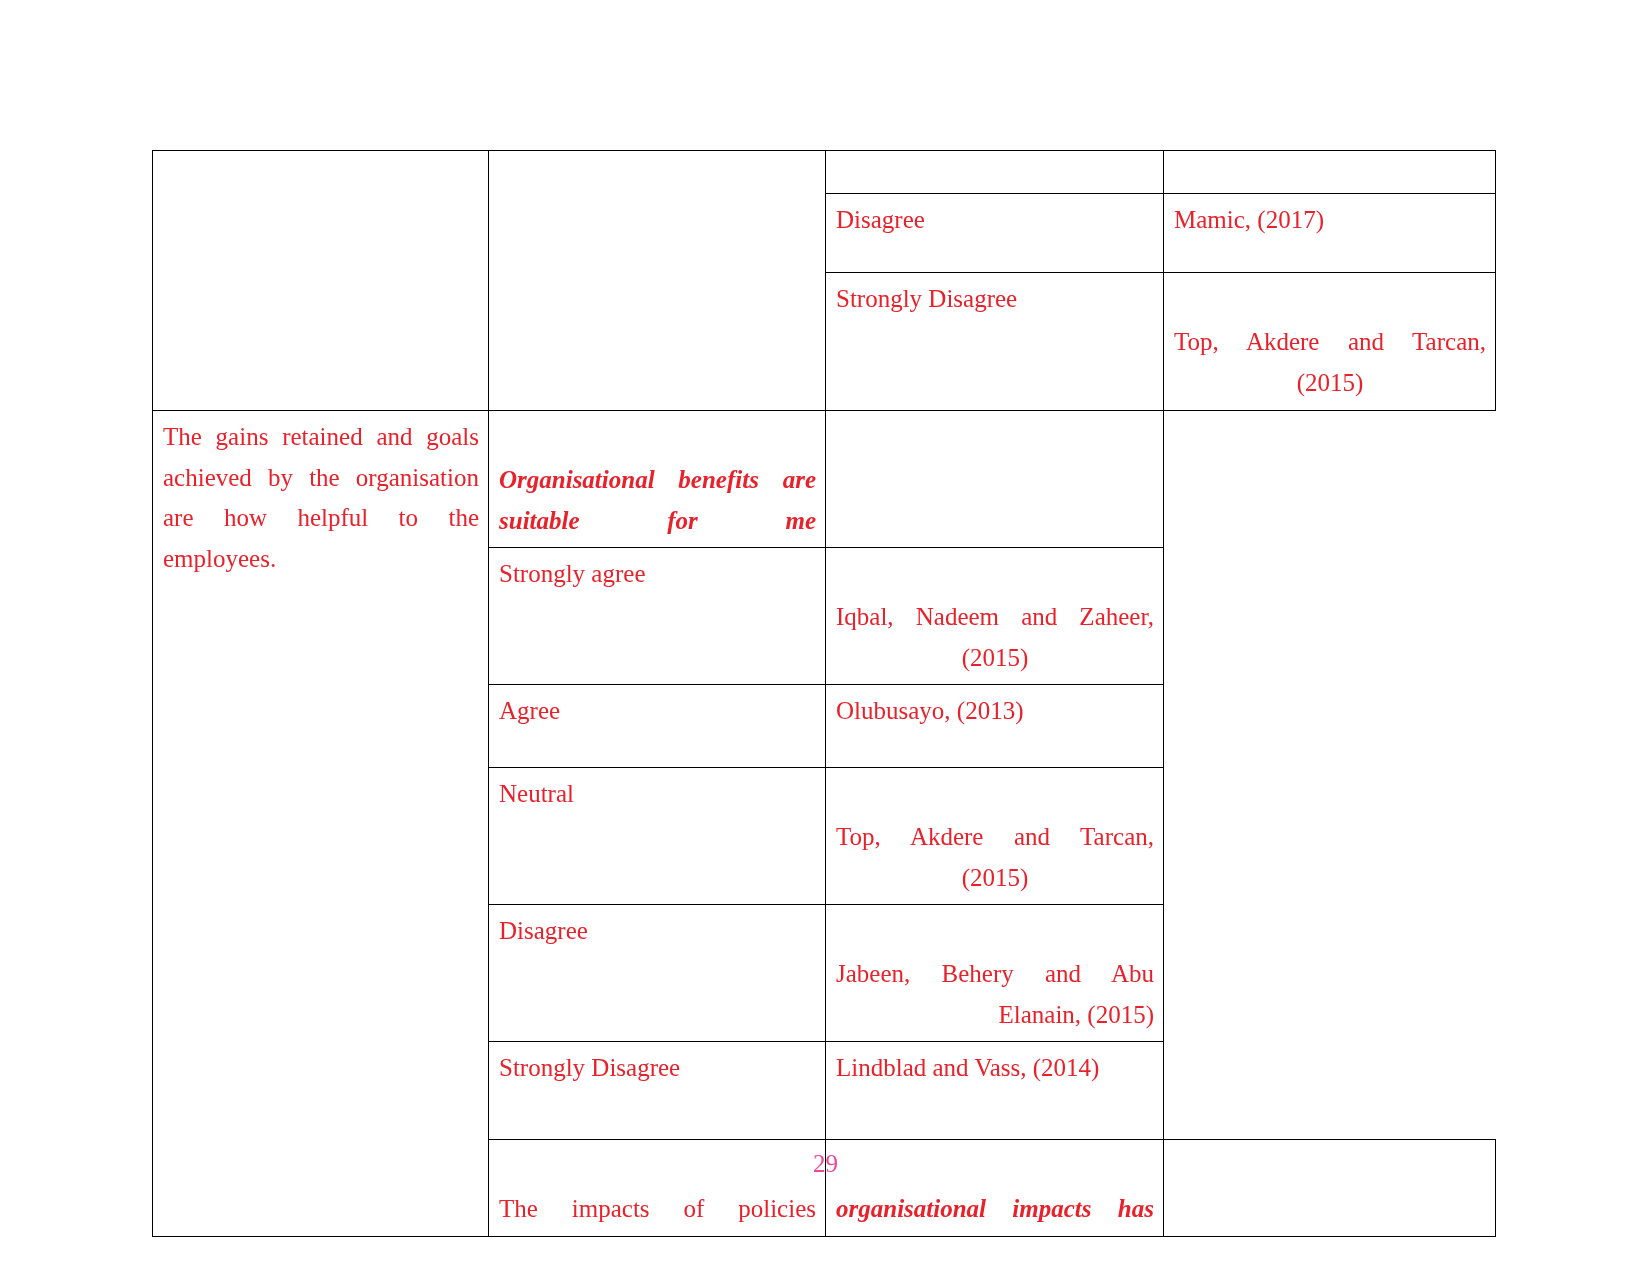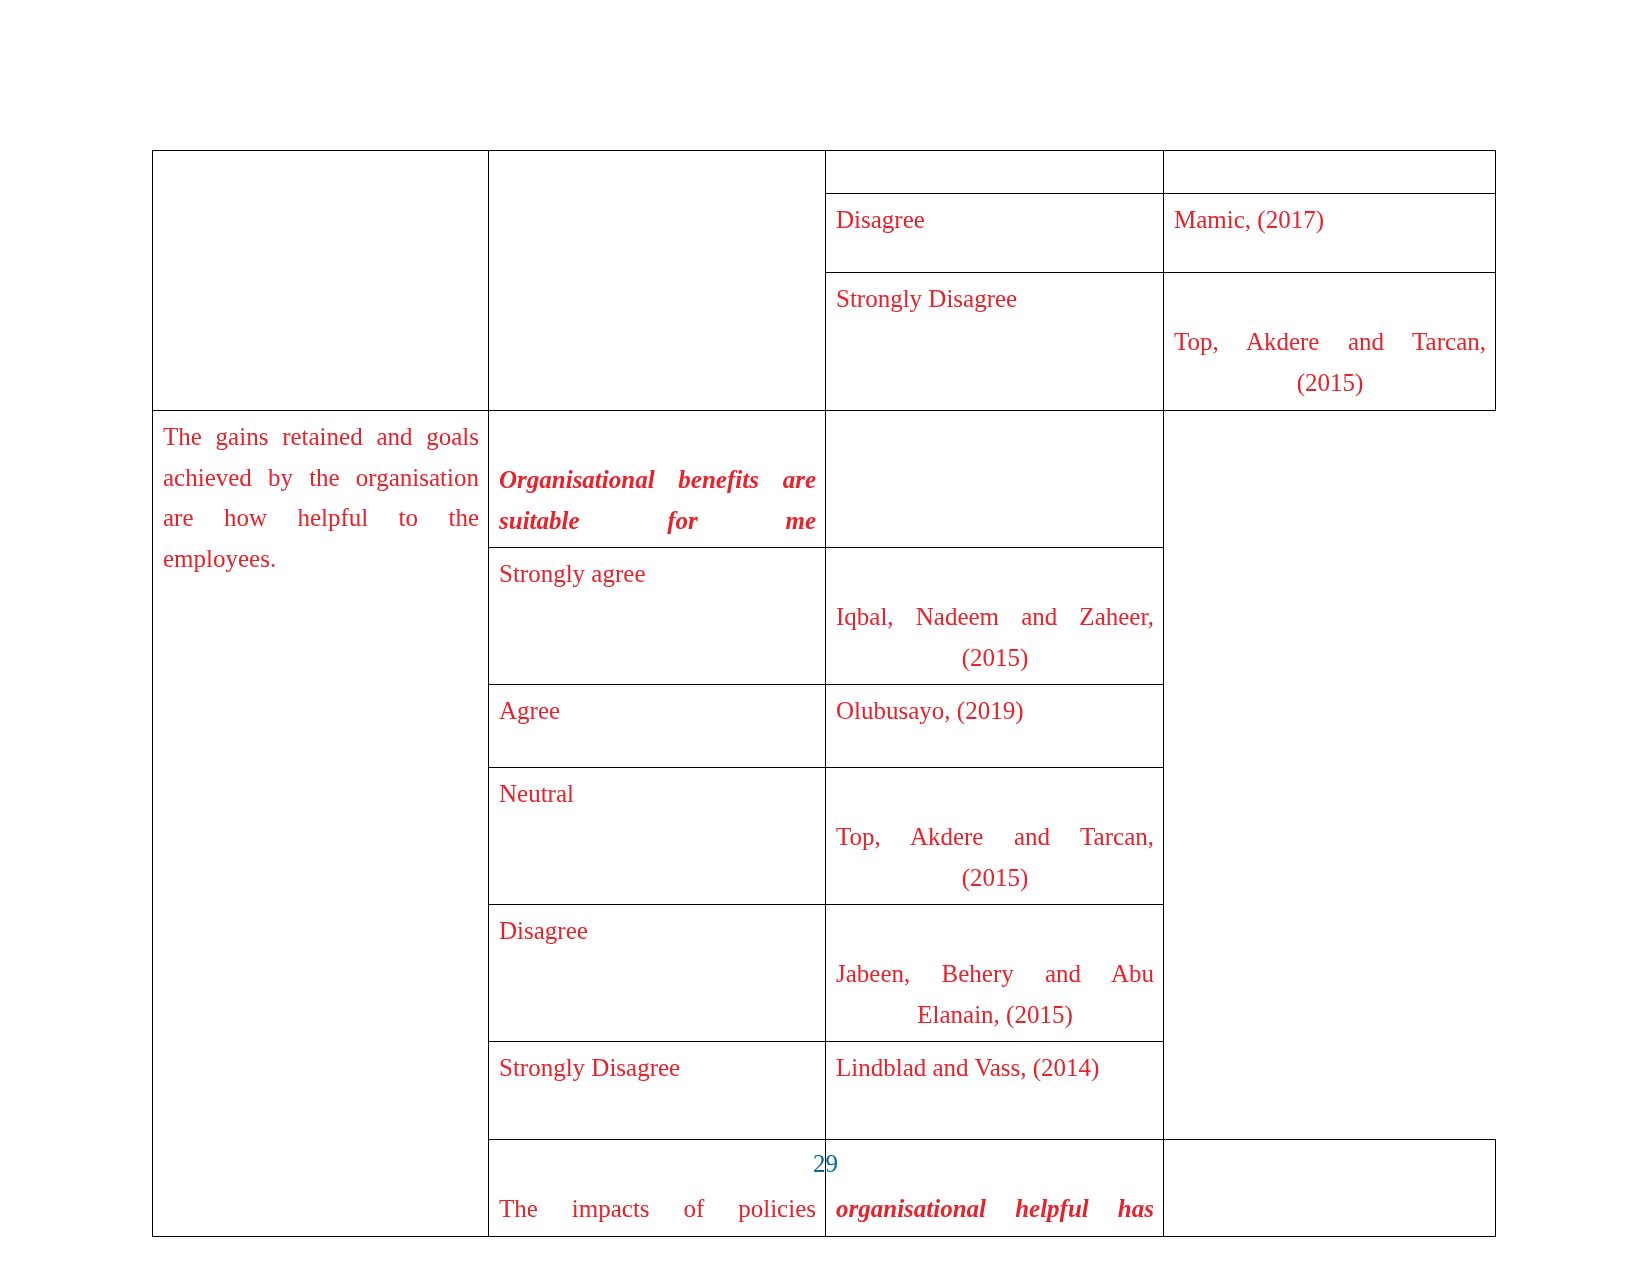--- a/index.html
+++ b/index.html
@@ -64,21 +64,21 @@
     font-style: italic;
   }
 
   .page-number {
     position: absolute;
     left: 0;
     top: 1150px;
     width: 1651px;
     text-align: center;
     font-size: 25px;
-    color: #0369a1;
+    color: #ec4899;
     font-family: "Liberation Serif", "DejaVu Serif", serif;
   }
 </style>
 </head>
 <body>
 
 <div class="page">
 
   <table class="doc-table">
     <colgroup>
@@ -122,50 +122,50 @@
       <tr>
         <td style="height:110px;">Strongly agree</td>
         <td style="height:110px;">
           <div class="just">Iqbal, Nadeem and Zaheer,</div>
           <div style="text-align:center;">(2015)</div>
         </td>
       </tr>
 
       <tr>
         <td style="height:83px;border-radius:16px;">Agree</td>
-        <td style="height:83px;">Olubusayo, (2019)</td>
+        <td style="height:83px;">Olubusayo, (2013)</td>
       </tr>
 
       <tr>
         <td style="height:125px;">Neutral</td>
         <td style="height:125px;">
           <div class="just">Top, Akdere and Tarcan,</div>
           <div style="text-align:center;">(2015)</div>
         </td>
       </tr>
 
       <tr>
         <td style="height:123px;">Disagree</td>
         <td style="height:123px;">
           <div class="just">Jabeen, Behery and Abu</div>
-          <div style="text-align:center;">Elanain, (2015)</div>
+          <div style="text-align:right;">Elanain, (2015)</div>
         </td>
       </tr>
 
       <tr>
         <td style="height:98px;">Strongly Disagree</td>
         <td style="height:98px;">Lindblad and Vass, (2014)</td>
       </tr>
 
       <tr>
         <td style="height:41px;">
           <div class="just">The impacts of policies</div>
         </td>
         <td style="height:41px;">
-          <div class="just bold">organisational helpful has</div>
+          <div class="just bold">organisational impacts has</div>
         </td>
         <td style="height:41px;"></td>
       </tr>
 
     </tbody>
   </table>
 
   <div class="page-number">29</div>
 
 </div>

